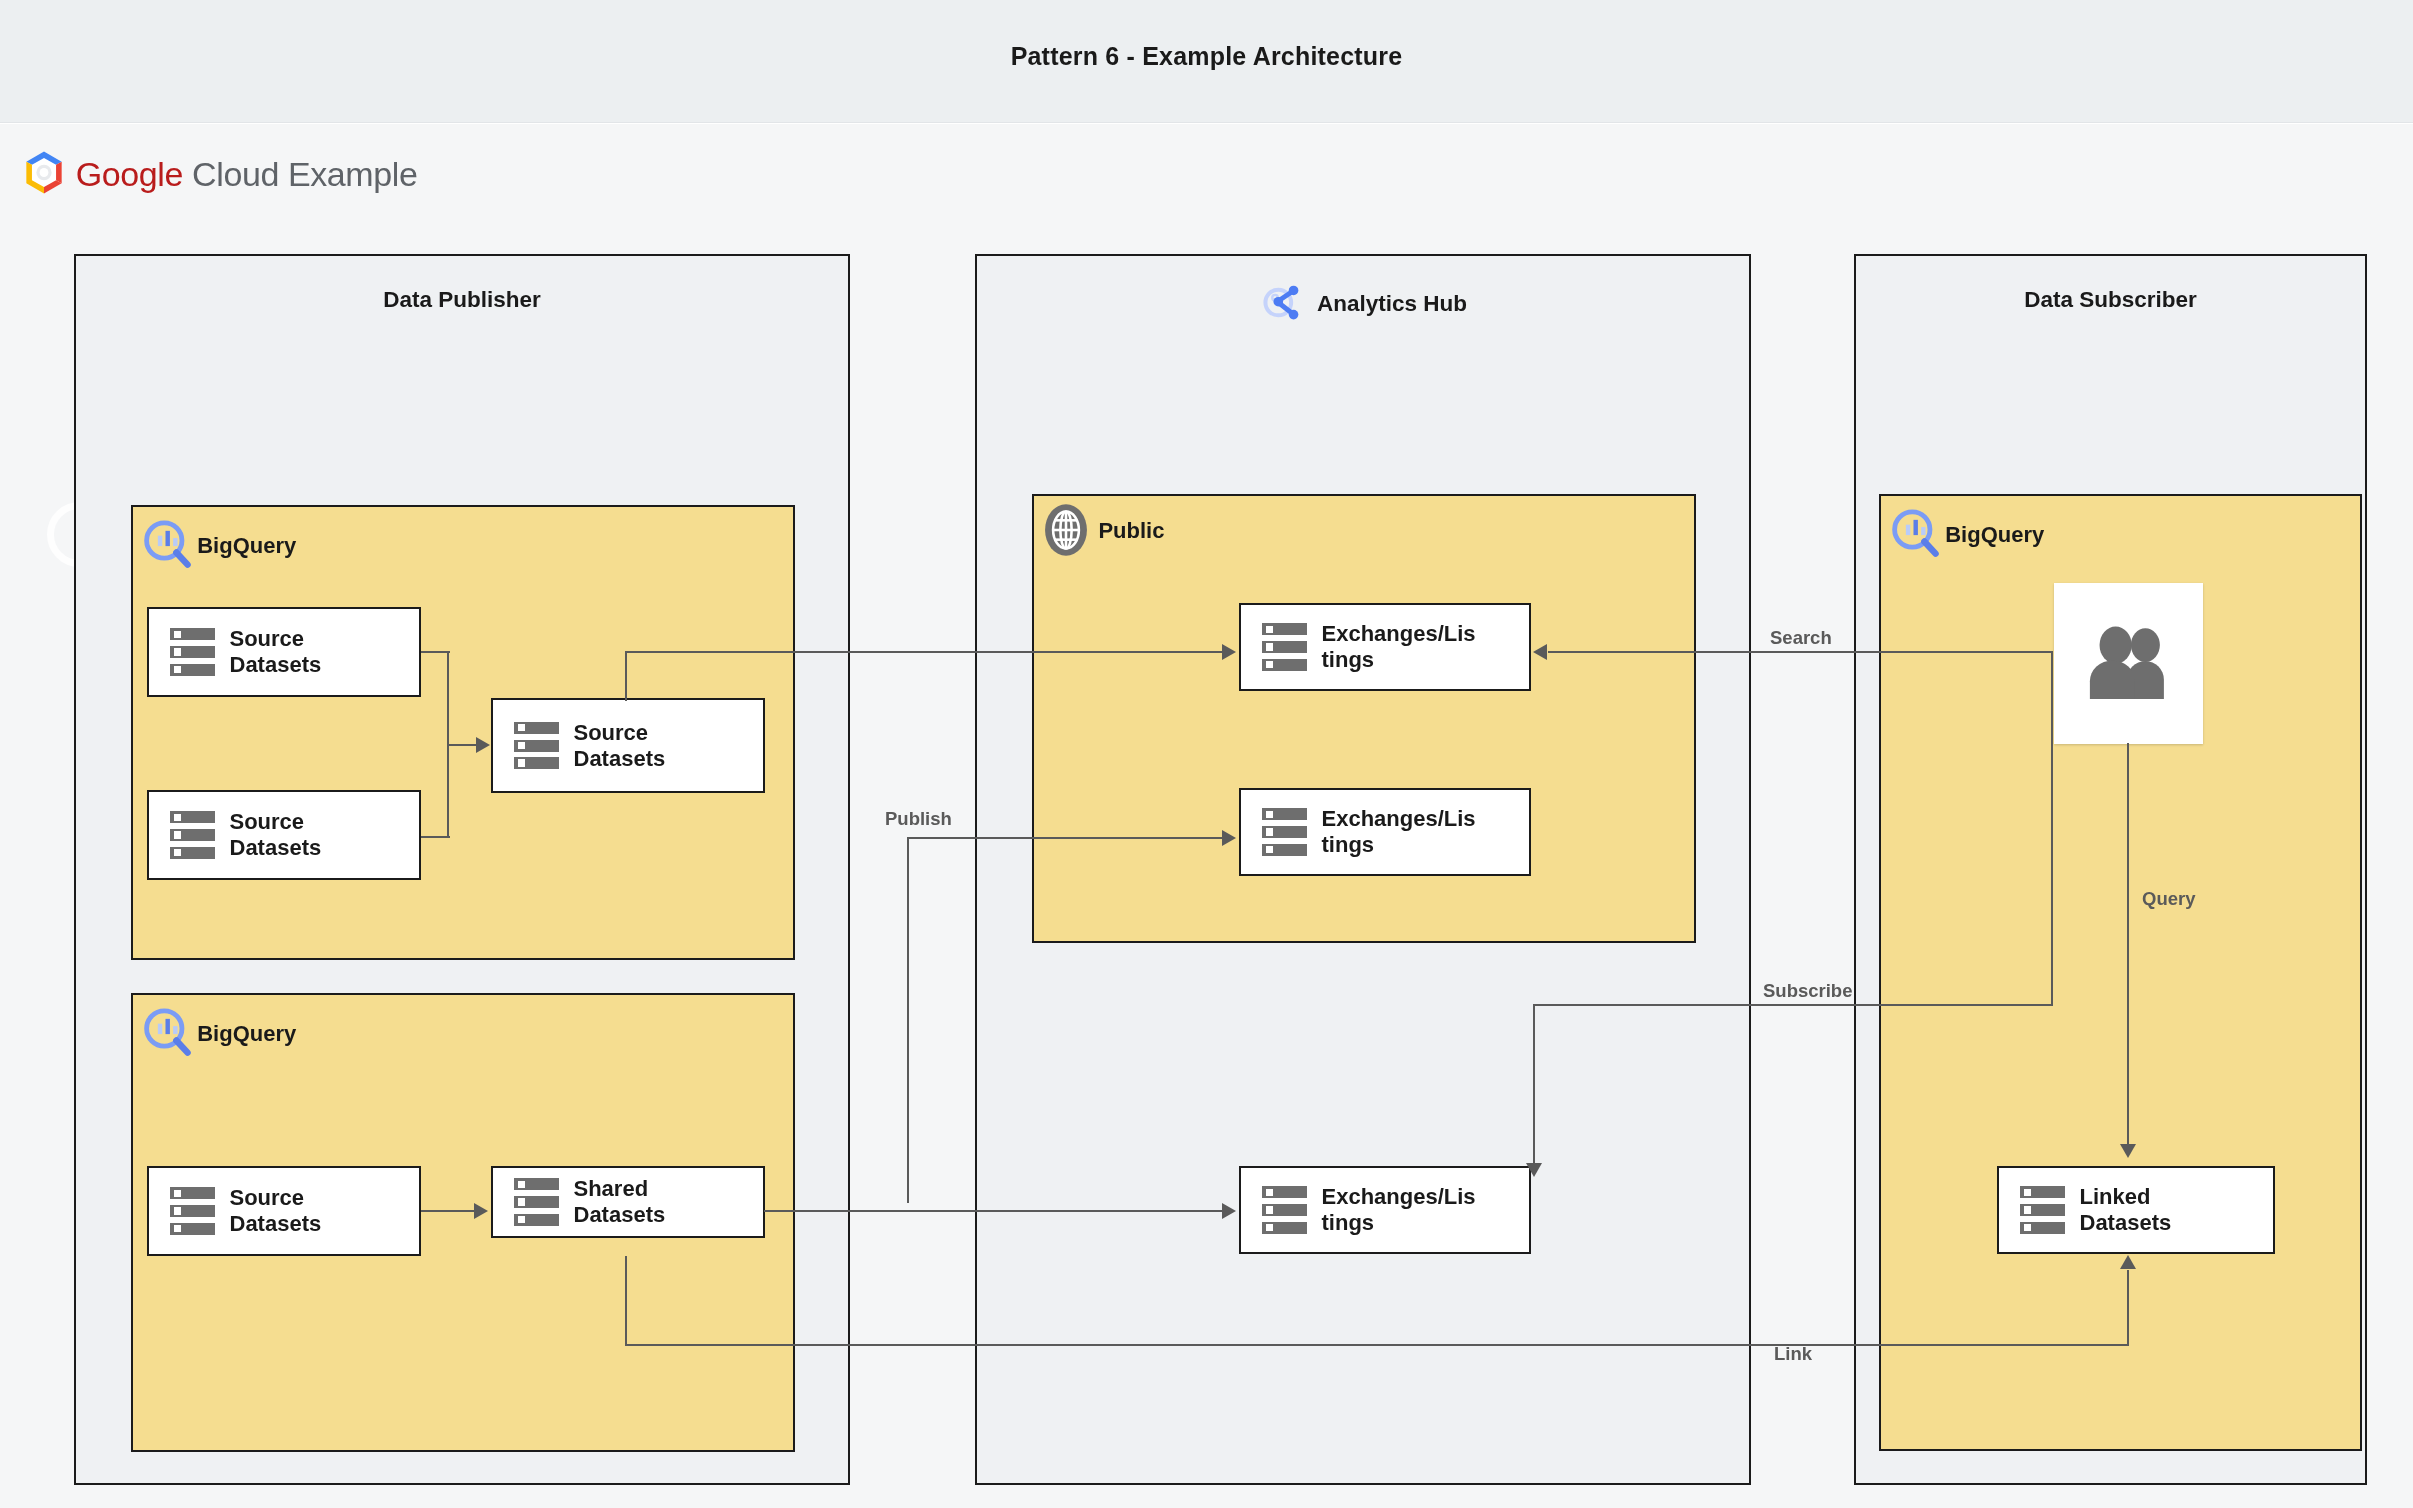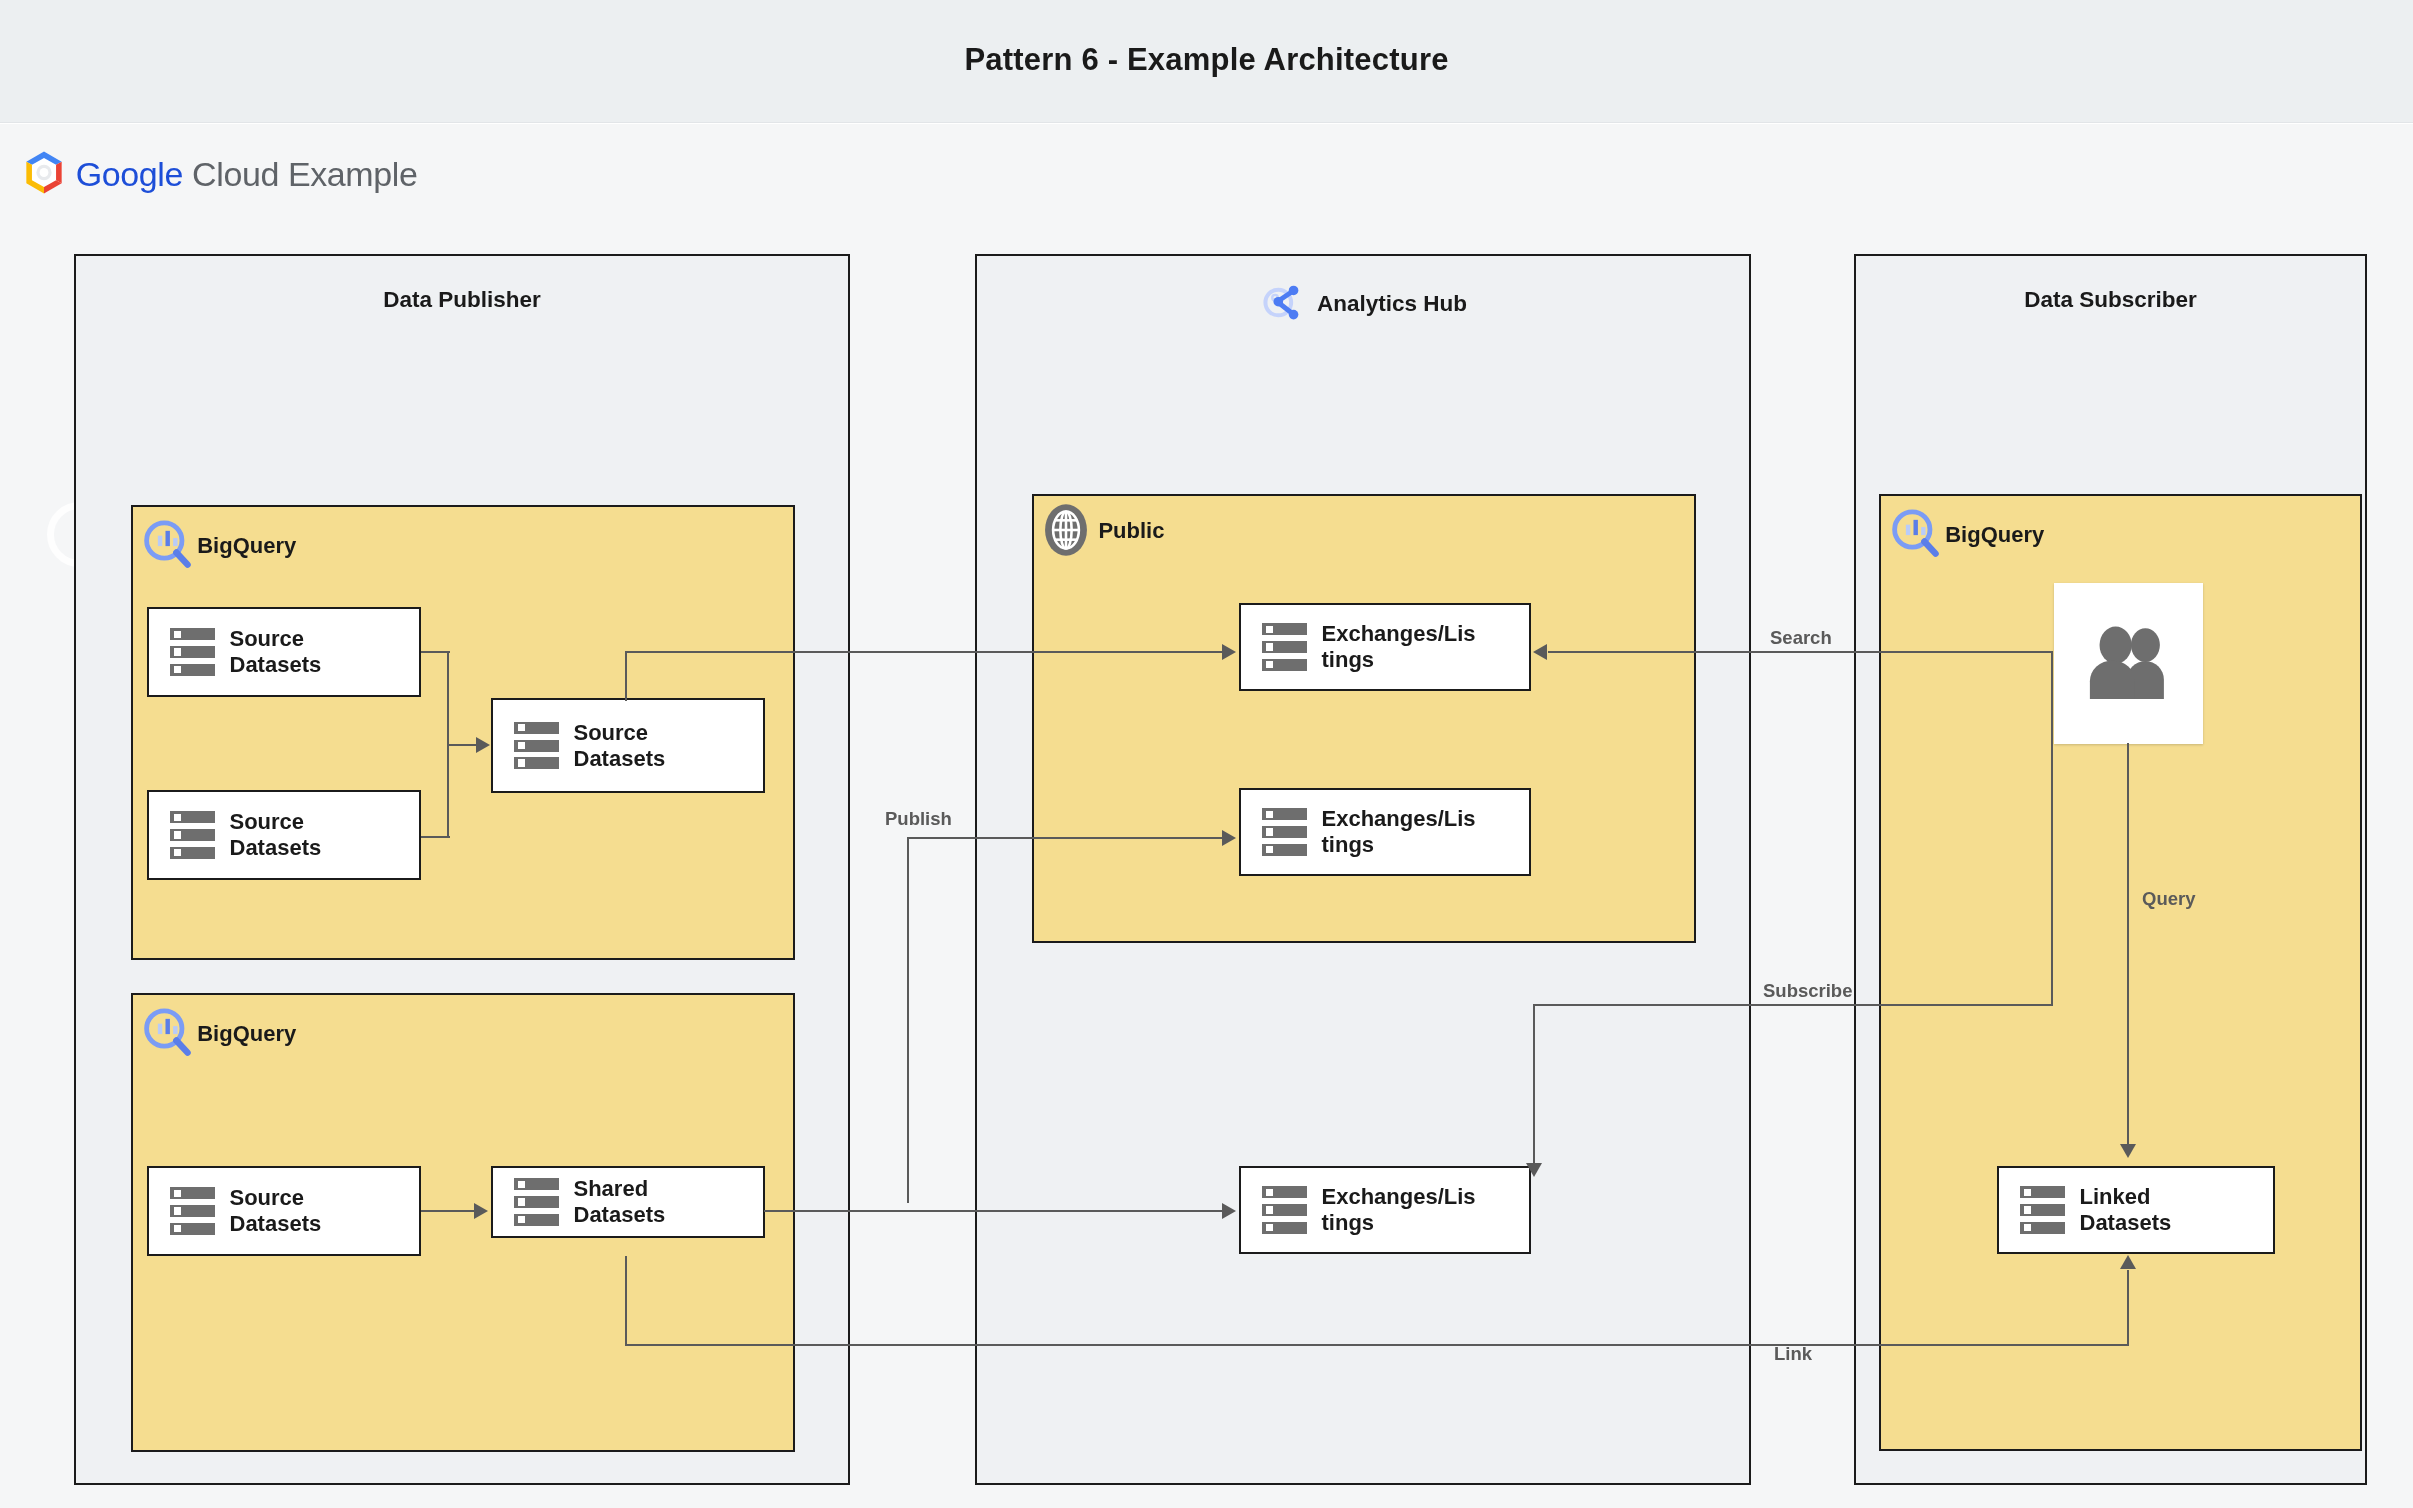--- a/index.html
+++ b/index.html
@@ -18,21 +18,21 @@
   
   .title-band {
     position: absolute; left: 0; top: 0;
     width: 2413px; height: 122px;
     background: #eceff1;
     border-bottom: 1.6px solid #e2e5e8;
   }
   .title-text {
     position: absolute; left: 0; top: 42px; width: 2413px;
     text-align: center;
-    font-size: 31px; font-weight: bold; color: #1a1a1a;
+    font-size: 25px; font-weight: bold; color: #1a1a1a;
     letter-spacing: 0.2px;
   }
 
   
   .canvas {
     position: absolute; left: 0; top: 124px;
     width: 2413px; height: 1385px;
     background: #f5f6f7;
   }
   .canvas-inner {
@@ -44,21 +44,21 @@
   
   .gcp-logo {
     position: absolute; left: 22.5px; top: 26px;
     display: flex; align-items: center; gap: 11.3px;
   }
   .gcp-word {
     font-size: 34px; color: #5f6368; letter-spacing: -0.4px;
     font-family: "Liberation Sans", sans-serif;
     white-space: nowrap;
   }
-  .gcp-word .g1 { color: #1d4ed8; }
+  .gcp-word .g1 { color: #b91c1c; }
 
   
   .zone {
     position: absolute;
     background: #eff1f3;
     border: 2.4px solid #1b1b1b;
     box-sizing: border-box;
   }
   .zone-title {
     position: absolute; top: 31px; left: 0; width: 100%;

